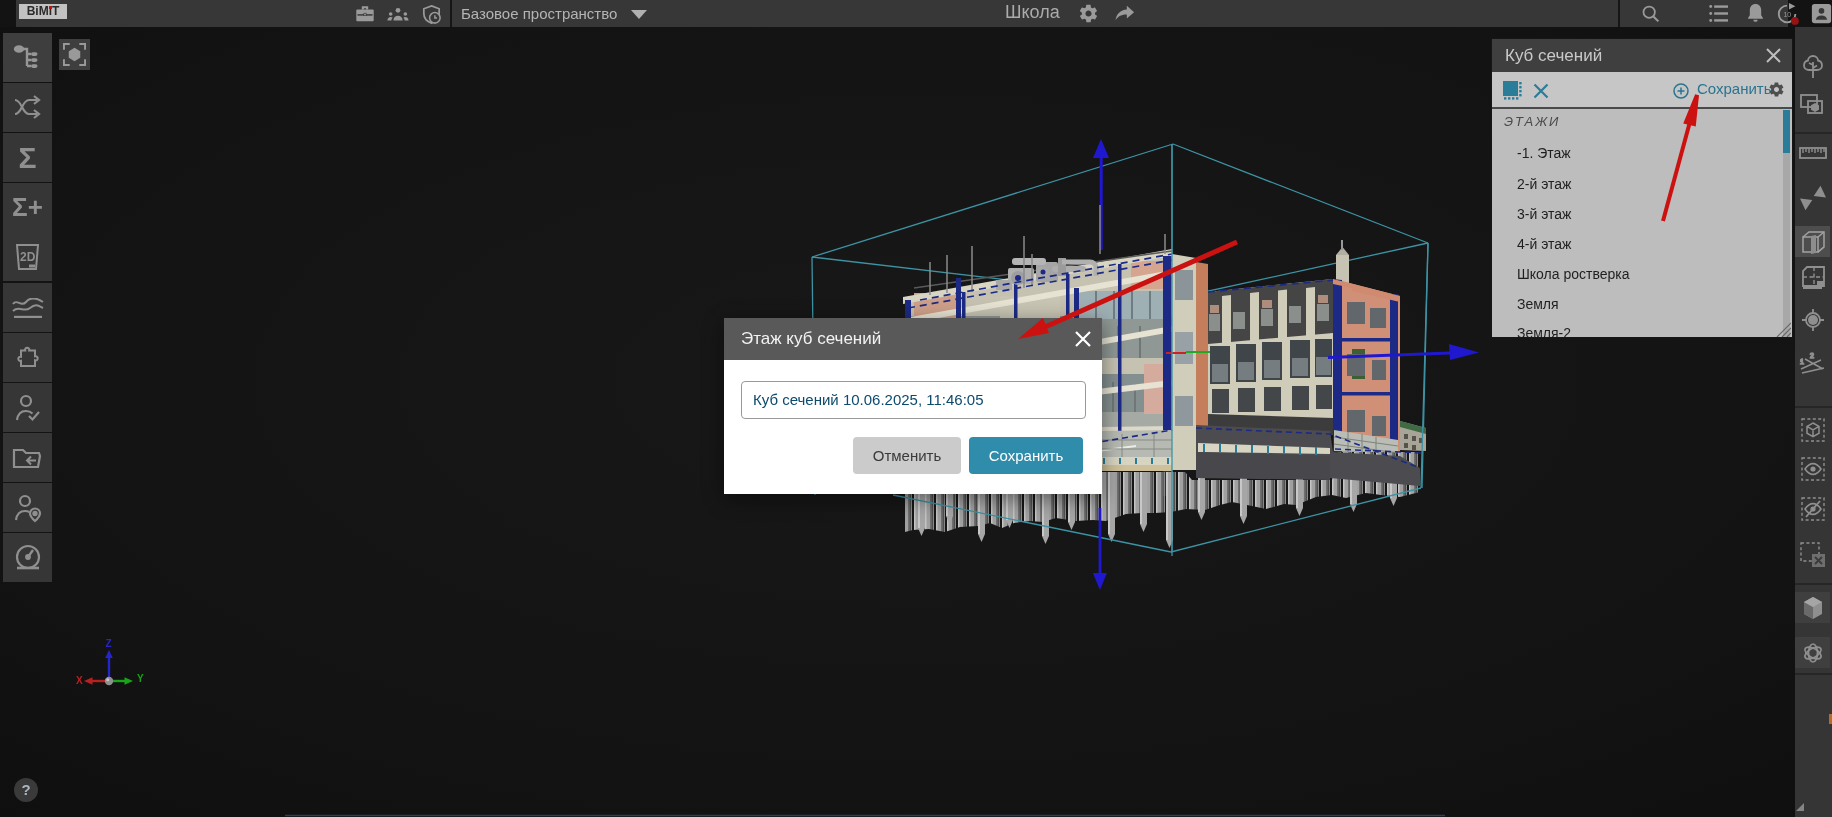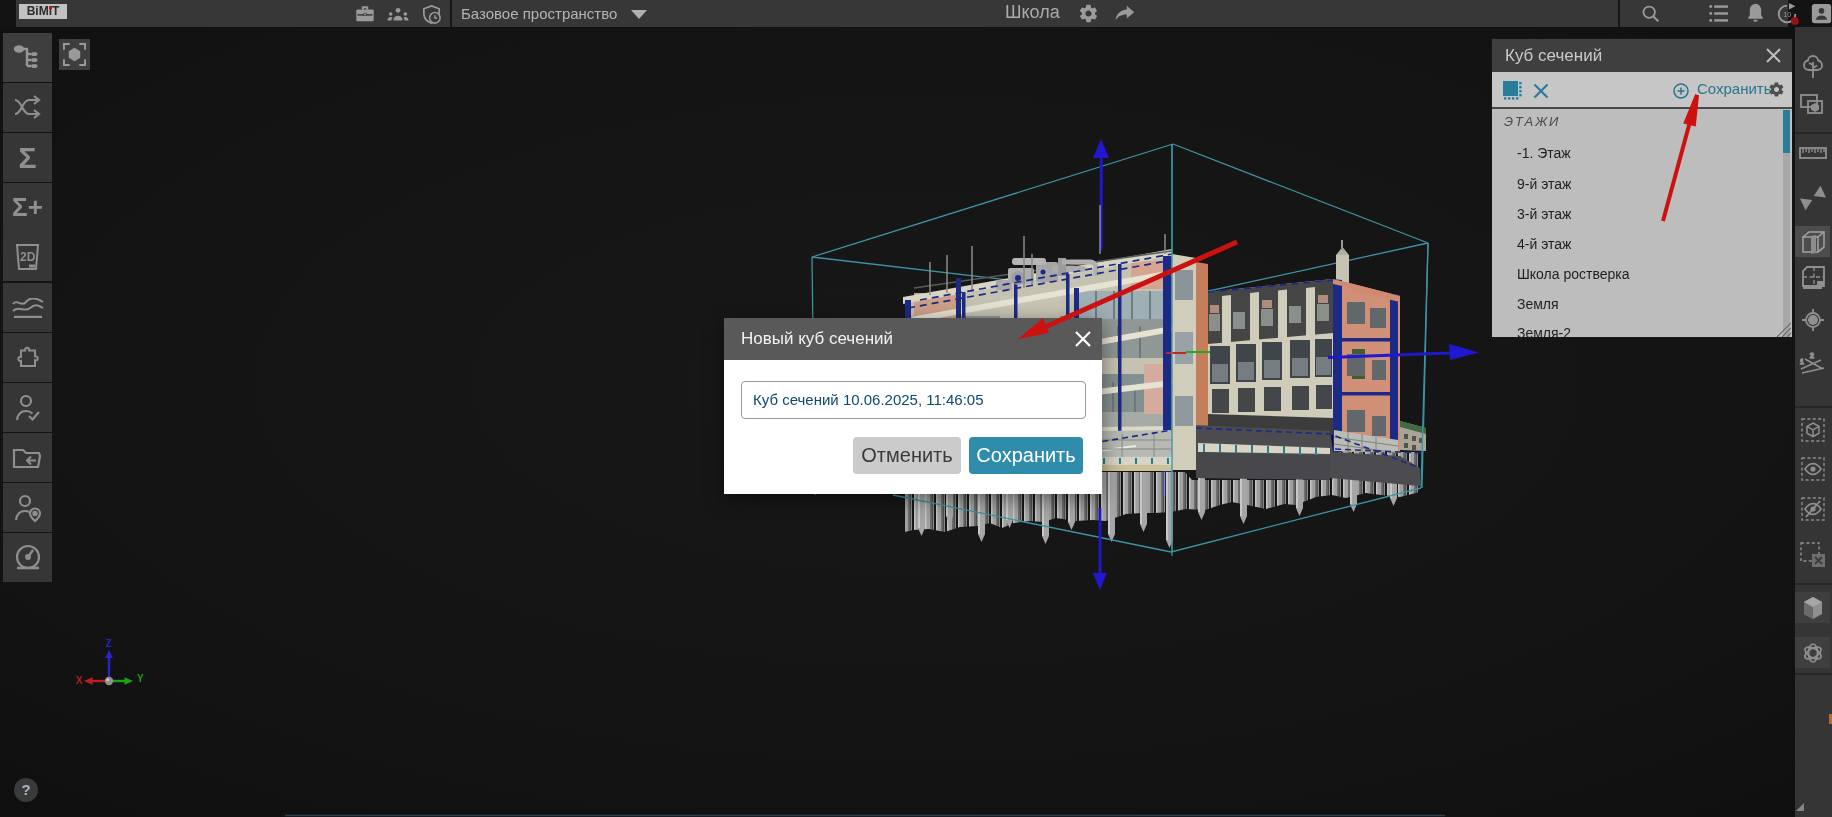--- a/index.html
+++ b/index.html
@@ -32,21 +32,21 @@
   #panel-tools { position:absolute; left:0; top:33px; width:100%; height:37px; background:#c6c6c6; border-bottom:2px solid #4a4a4a; }
   #panel-add { position:absolute; left:205px; top:41px; color:#2a7490; font-size:15px; }
   .prow { position:absolute; left:25px; color:#1f1f1f; font-size:14px; width:240px; }
   #p-scroll { position:absolute; left:291px; top:71px; width:7px; height:227px; background:#a8a8a8; }
   #p-thumb { position:absolute; left:0; top:0; width:7px; height:43px; background:#2a7d99; }
   
   #modal { position:absolute; left:724px; top:318px; width:378px; height:176px; background:#ffffff; box-shadow:0 5px 20px rgba(0,0,0,0.45); z-index:7; }
   #modal-head { position:absolute; left:0; top:0; width:100%; height:42px; background:#595959; color:#f2f2f2; font-size:17px; line-height:42px; padding-left:17px; }
   #modal-x { position:absolute; right:13px; top:0; color:#ffffff; font-size:21px; line-height:40px; font-weight:bold; }
   #modal-input { position:absolute; left:17px; top:63px; width:345px; height:38px; border:1px solid #999999; border-radius:4px; background:#fff; color:#0c4a6e; font-size:15px; line-height:36px; padding-left:11px; }
-  .mbtn { position:absolute; top:119px; height:37px; border-radius:4px; font-size:20px; text-align:center; line-height:37px; }
+  .mbtn { position:absolute; top:119px; height:37px; border-radius:4px; font-size:15px; text-align:center; line-height:37px; }
   #btn-cancel { left:129px; width:108px; background:#cbcbcb; color:#3a3a3a; }
   #btn-save { left:245px; width:114px; background:#2f8cab; color:#ffffff; }
   
   #help { position:absolute; left:14px; top:778px; width:24px; height:24px; border-radius:50%; background:#3a3a3a; color:#aab6c2; font-size:15px; font-weight:bold; text-align:center; line-height:24px; z-index:4; }
   #arrows { position:absolute; left:0; top:0; z-index:9; pointer-events:none; }
 </style>
 </head>
 <body>
 
 <svg id="scene" class="abs" style="left:0;top:0;z-index:1;" width="1832" height="817" viewBox="0 0 1832 817">
@@ -664,38 +664,38 @@
   <svg class="abs" style="left:181px;top:44px" width="16" height="16" viewBox="0 0 16 16">
       <circle cx="8" cy="8" r="7" fill="none" stroke="#2a7490" stroke-width="1.5"></circle>
       <path stroke="#2a7490" stroke-width="1.5" d="M8 4.5v7M4.5 8h7"></path>
     </svg>
   <div id="panel-add">Сохранить</div>
   <svg class="abs" style="left:276px;top:42px" width="17" height="17" viewBox="0 0 24 24">
       <path fill="#4e4e4e" d="M19.4 13c0-.3.1-.7.1-1s0-.7-.1-1l2.1-1.6c.2-.2.2-.4.1-.6l-2-3.5c-.1-.2-.4-.3-.6-.2l-2.5 1c-.5-.4-1.1-.7-1.7-1L14.4 2.4c0-.2-.2-.4-.5-.4h-4c-.2 0-.4.2-.5.4L9 5.1c-.6.2-1.2.6-1.7 1l-2.5-1c-.2-.1-.5 0-.6.2l-2 3.5c-.1.2-.1.5.1.6L4.5 11c0 .3-.1.7-.1 1s0 .7.1 1l-2.1 1.6c-.2.2-.2.4-.1.6l2 3.5c.1.2.4.3.6.2l2.5-1c.5.4 1.1.7 1.7 1l.4 2.7c0 .2.2.4.5.4h4c.2 0 .4-.2.5-.4l.4-2.7c.6-.2 1.2-.6 1.7-1l2.5 1c.2.1.5 0 .6-.2l2-3.5c.1-.2.1-.5-.1-.6zM12 15.5c-1.9 0-3.5-1.6-3.5-3.5s1.6-3.5 3.5-3.5 3.5 1.6 3.5 3.5-1.6 3.5-3.5 3.5z"></path>
     </svg>
   <div class="prow" style="top:75px;left:12px;font-style:italic;color:#4a4a4a;letter-spacing:2px;font-size:13px">ЭТАЖИ</div>
   <div class="prow" style="top:106px">-1. Этаж</div>
-  <div class="prow" style="top:137px">9-й этаж</div>
+  <div class="prow" style="top:137px">2-й этаж</div>
   <div class="prow" style="top:167px">3-й этаж</div>
   <div class="prow" style="top:197px">4-й этаж</div>
   <div class="prow" style="top:227px">Школа ростверка</div>
   <div class="prow" style="top:257px">Земля</div>
   <div class="prow" style="top:286px">Земля-2</div>
   <div id="p-scroll">
       <div id="p-thumb"></div>
     </div>
   <svg class="abs" style="left:283px;top:282px" width="16" height="16" viewBox="0 0 16 16">
       <g stroke="#6a6a6a" stroke-width="1.2">
         <path d="M16 2L2 16M16 7L7 16M16 12l-4 4"></path>
       </g>
     </svg>
 </div>
 
 <div id="modal">
-  <div id="modal-head">Новый куб сечений</div>
+  <div id="modal-head">Этаж куб сечений</div>
   <svg id="modal-x" class="abs" style="left:350px;top:12px" width="18" height="18" viewBox="0 0 18 18">
       <path stroke="#fff" stroke-width="2.2" d="M2 2l14 14M16 2L2 16"></path>
     </svg>
   <div id="modal-input">Куб сечений 10.06.2025, 11:46:05</div>
   <div class="mbtn" id="btn-cancel">Отменить</div>
   <div class="mbtn" id="btn-save">Сохранить</div>
 </div>
 
 <svg id="arrows" width="1832" height="817" viewBox="0 0 1832 817">
   <g stroke="#cc1111" fill="#cc1111">

